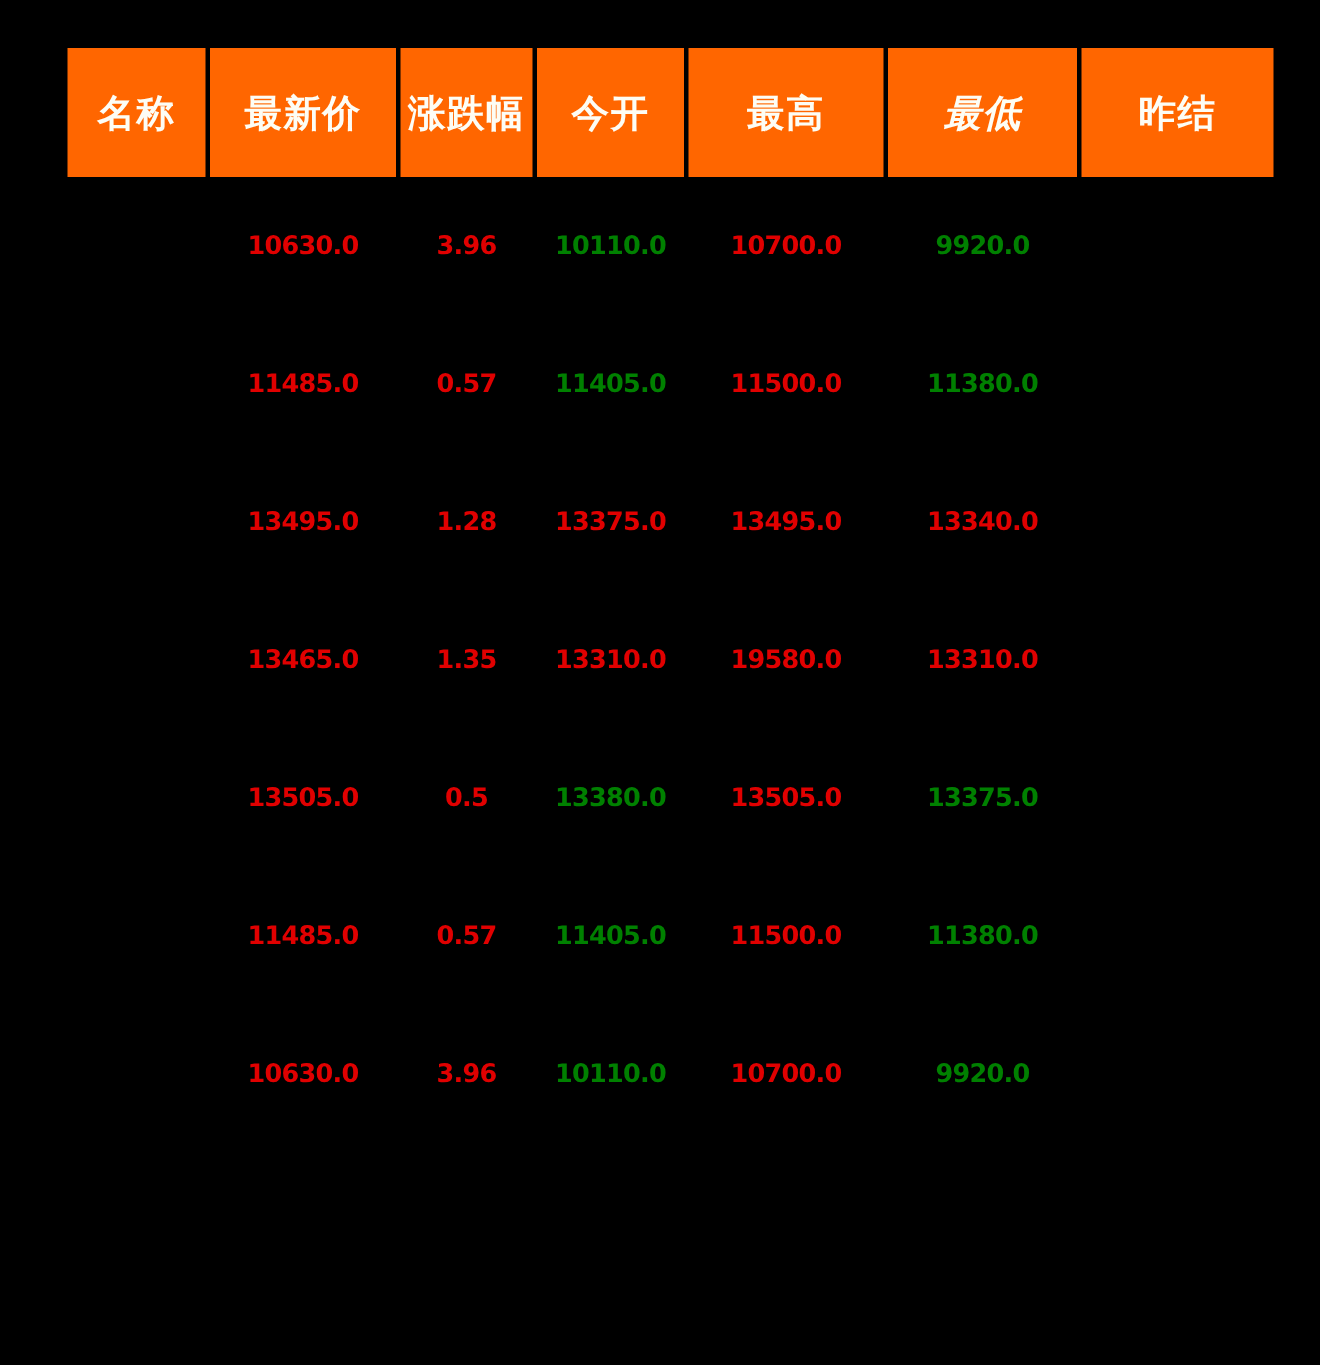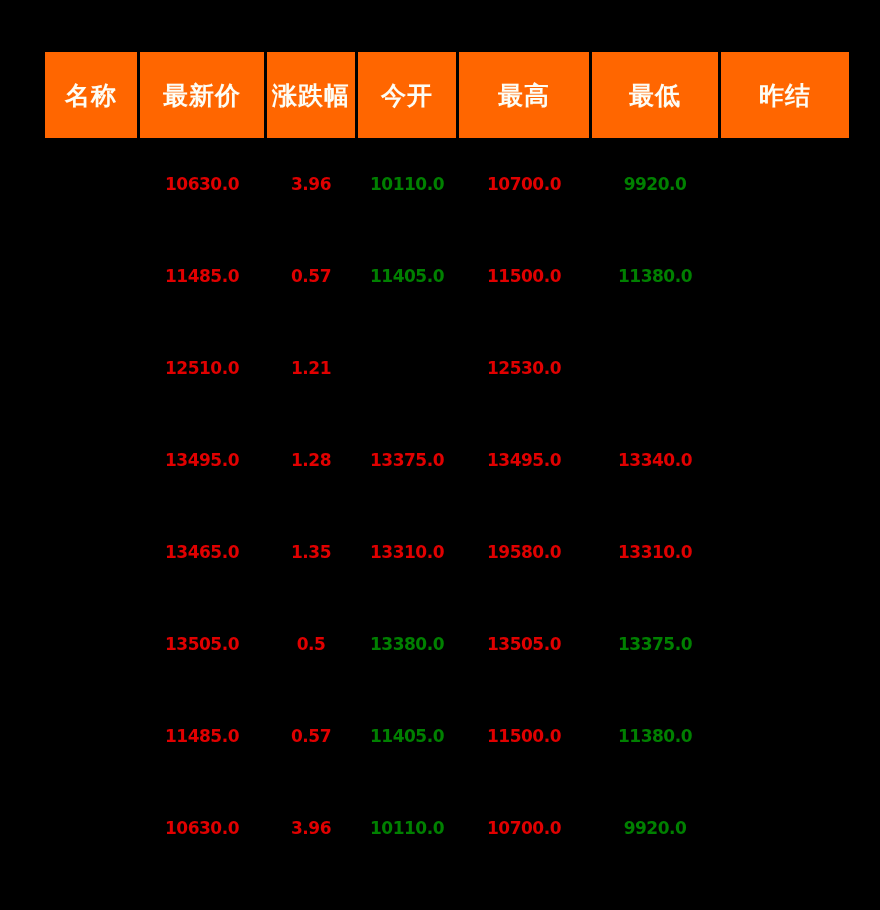--- a/index.html
+++ b/index.html
@@ -11,21 +11,21 @@
     overflow: hidden;
   }
   body {
     font-family: "DejaVu Sans", "Liberation Sans", sans-serif;
     color: #ffffff;
   }
 
   #quote-table {
     position: absolute;
     left: 42px;
-    top: 52px;
+    top: 32px;
     width: 796px;
     border-collapse: collapse;
     table-layout: fixed;
   }
 
   
   #quote-table thead th {
     background: #ff6600;
     color: #fdfdf5;
     font-family: "DejaVu Serif", "Liberation Serif", serif;
@@ -40,21 +40,21 @@
     border-top: 0;
     border-bottom: 0;
     letter-spacing: 1px;
     white-space: nowrap;
   }
   #quote-table thead th.col-name   { width: 92px; }
   #quote-table thead th.col-last   { width: 124px; }
   #quote-table thead th.col-chg    { width: 88px; }
   #quote-table thead th.col-open   { width: 98px; }
   #quote-table thead th.col-high   { width: 130px; }
-  #quote-table thead th.col-low    { width: 126px; }
+  #quote-table thead th.col-low    { width: 126px; font-style: italic; }
   #quote-table thead th.col-prev   { width: 128px; margin-top: 44px; }
 
   
   #quote-table tbody td {
     height: 92px;
     padding: 0;
     text-align: center;
     vertical-align: middle;
     font-size: 17px;
     font-weight: bold;
@@ -97,29 +97,20 @@
         <td class="blank"></td>
         <td class="up">11485.0</td>
         <td class="up">0.57</td>
         <td class="down">11405.0</td>
         <td class="up">11500.0</td>
         <td class="down">11380.0</td>
         <td class="blank"></td>
       </tr>
       <tr>
         <td class="blank"></td>
-        <td class="up">12510.0</td>
-        <td class="up">1.21</td>
-        <td class="blank"></td>
-        <td class="up">12530.0</td>
-        <td class="blank"></td>
-        <td class="blank"></td>
-      </tr>
-      <tr>
-        <td class="blank"></td>
         <td class="up">13495.0</td>
         <td class="up">1.28</td>
         <td class="up">13375.0</td>
         <td class="up">13495.0</td>
         <td class="up">13340.0</td>
         <td class="blank"></td>
       </tr>
       <tr>
         <td class="blank"></td>
         <td class="up">13465.0</td>

